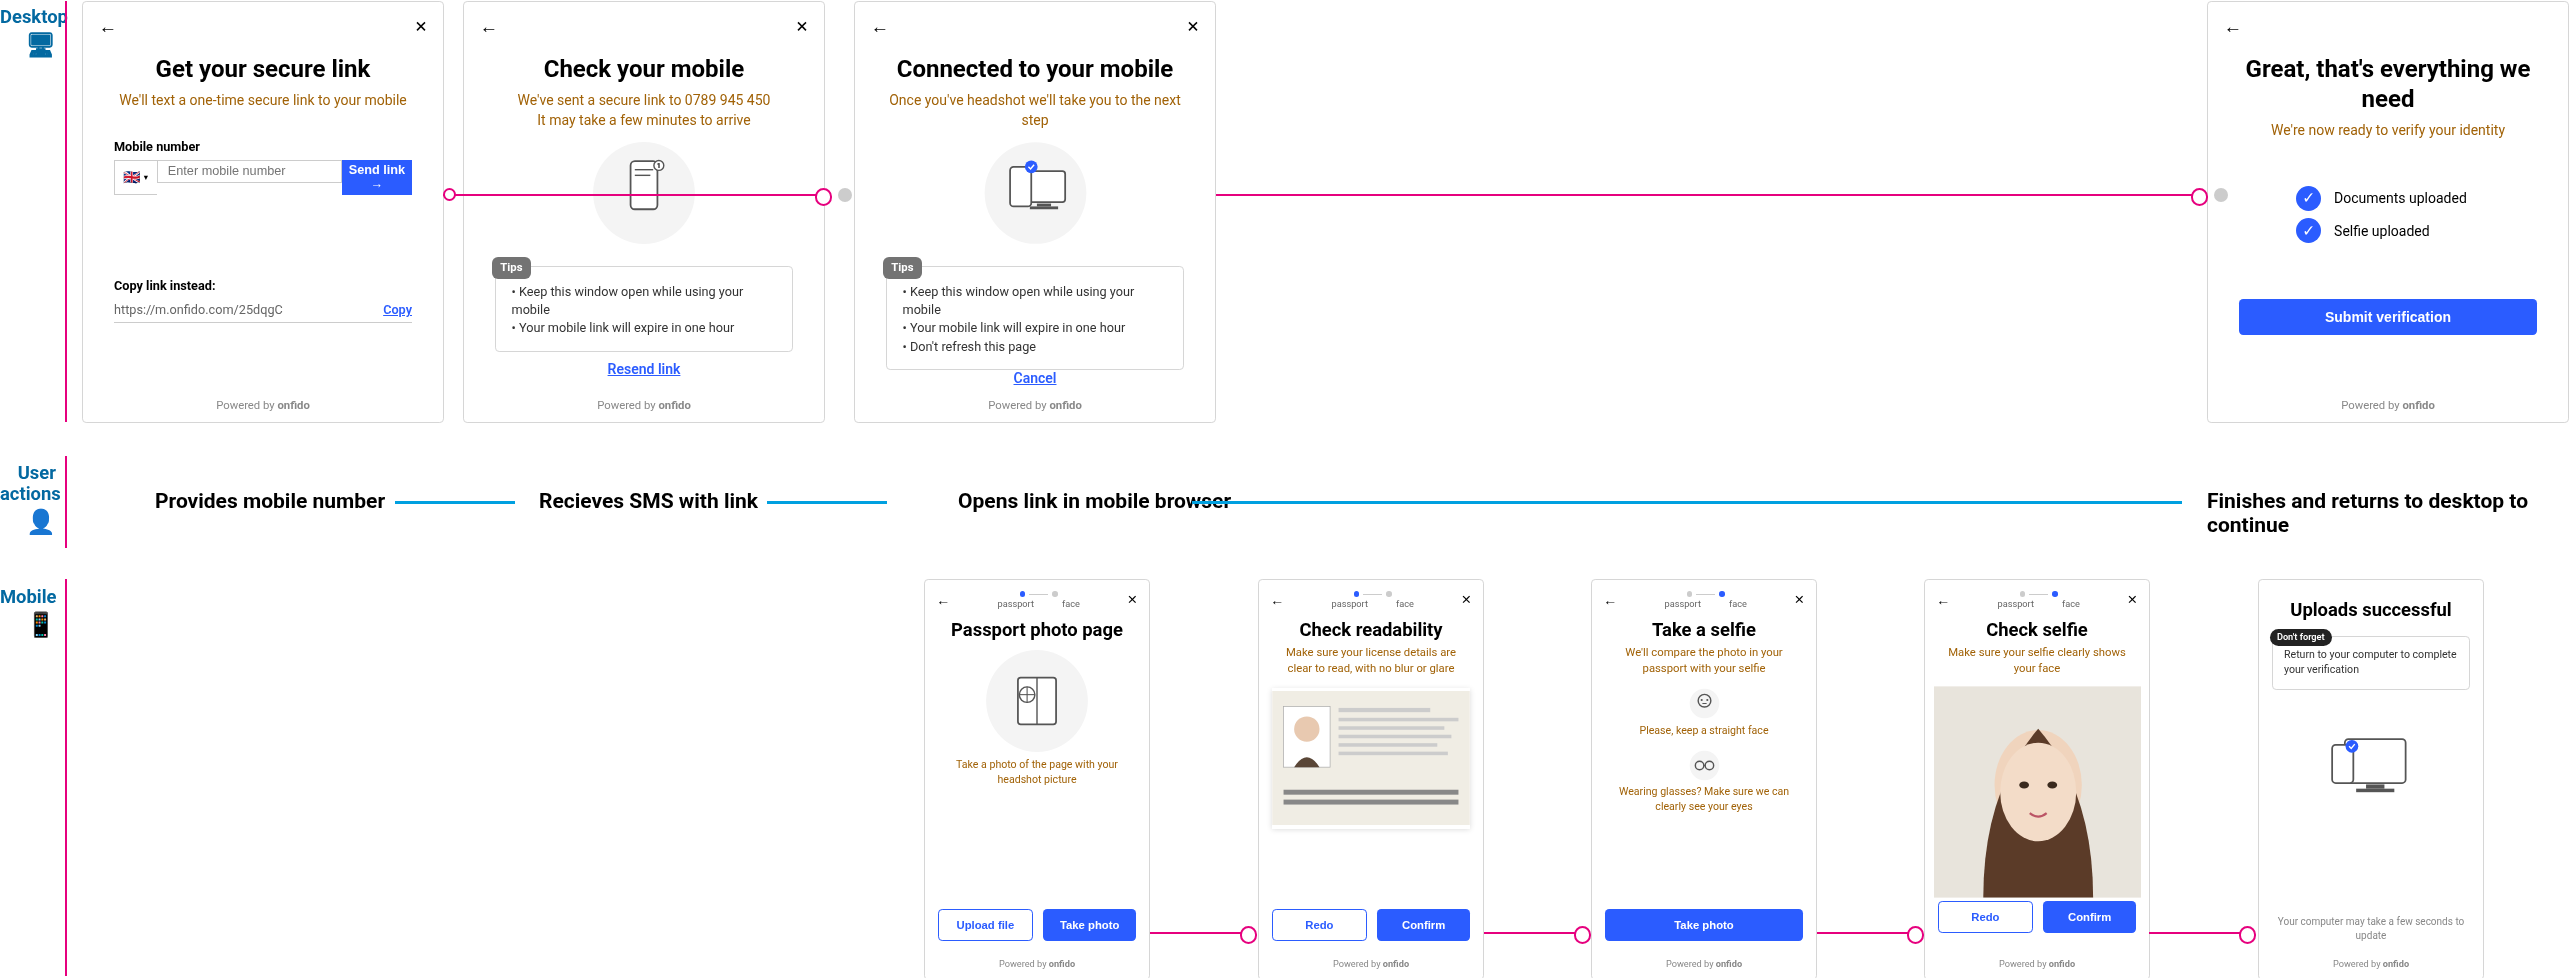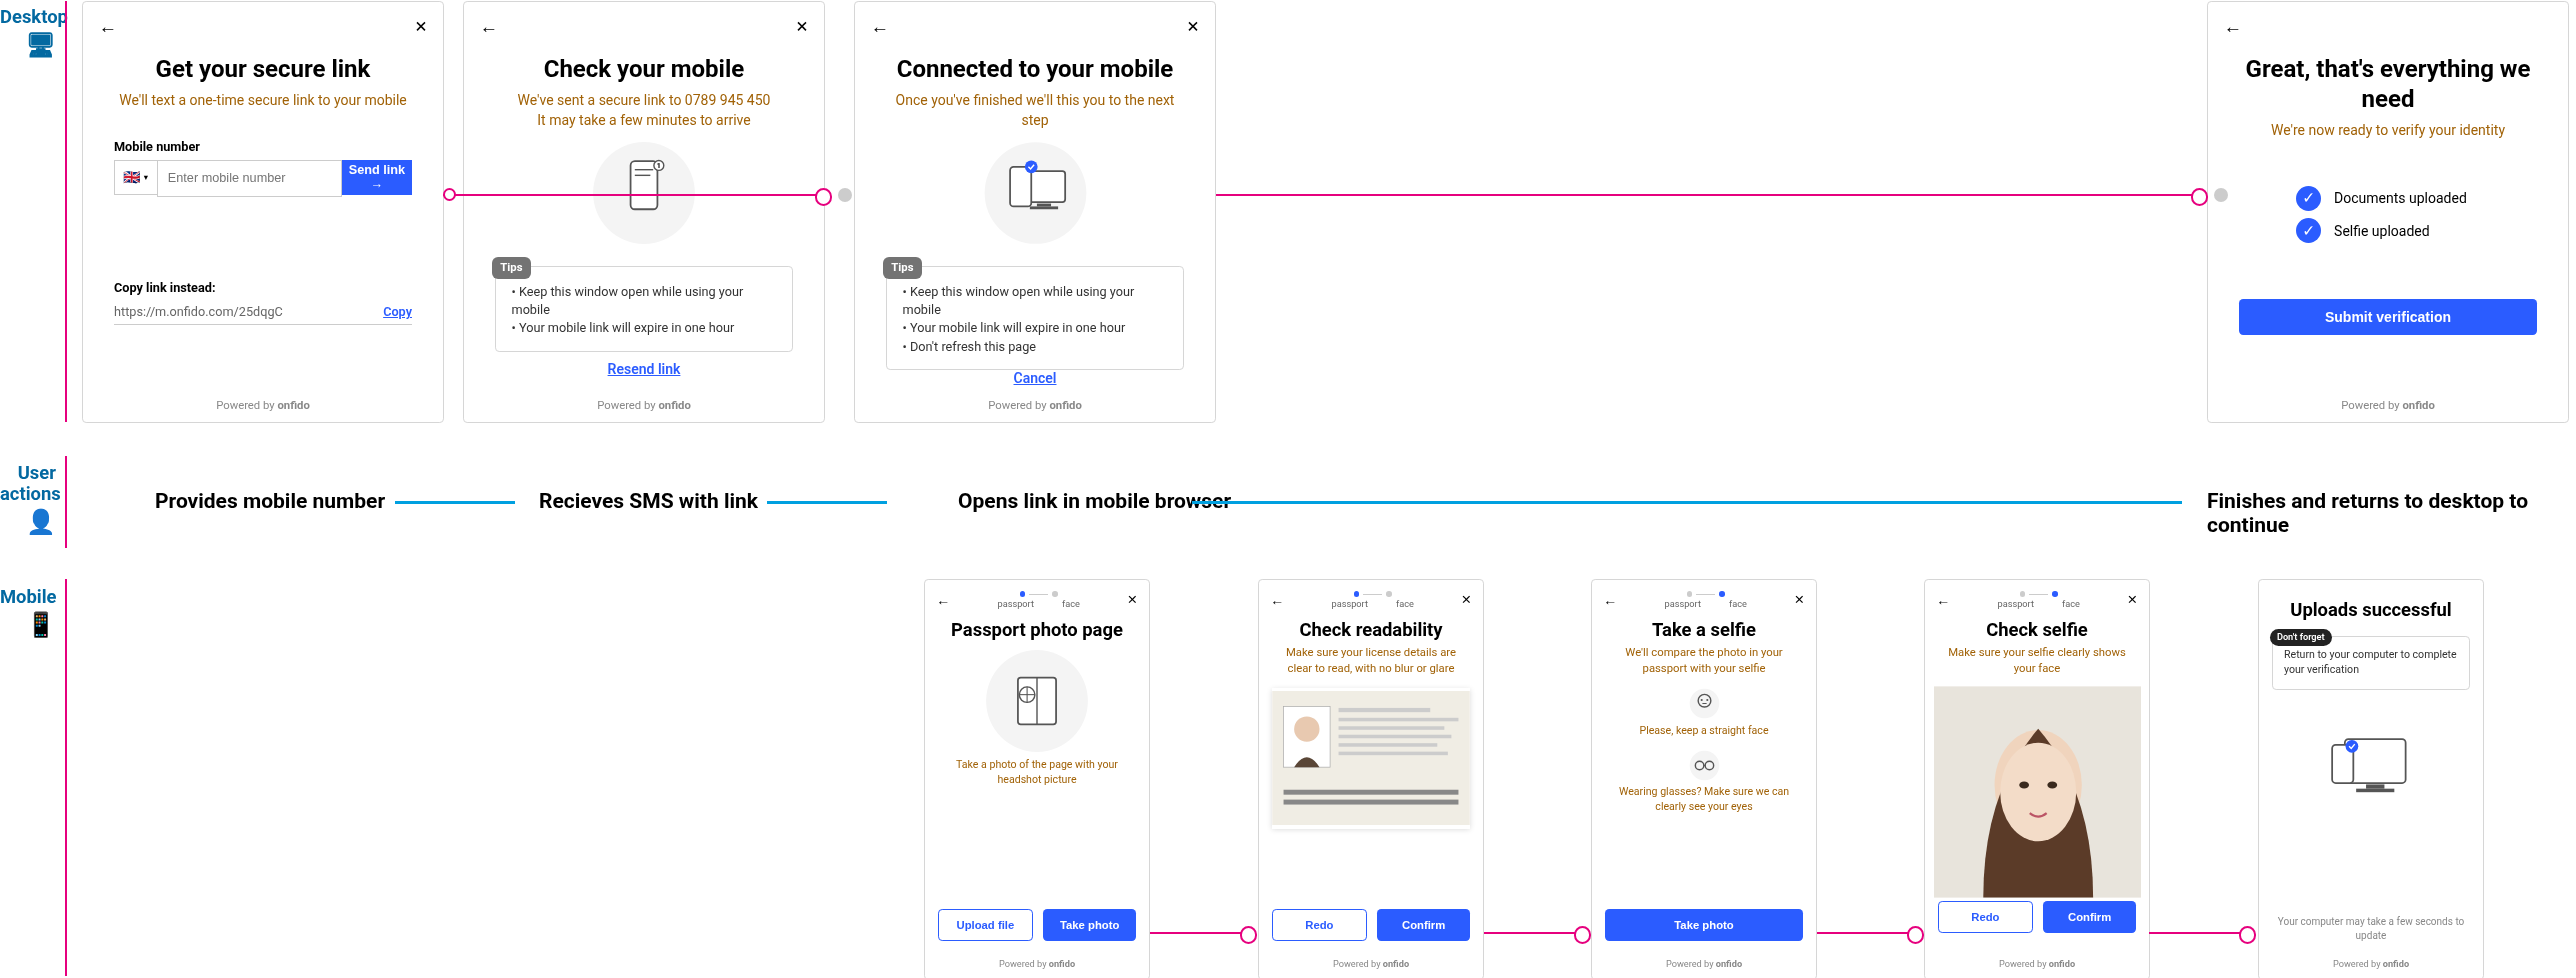--- a/index.html
+++ b/index.html
@@ -20,21 +20,21 @@
 .footer{margin-top:auto;text-align:center;padding:8.5px 0 10px;font-size:11.3px;color:#888;}
 .primary-btn{background:#2b5cff;color:#fff;border:none;border-radius:4.2px;font-size:14px;font-weight:600;padding:10px 0;cursor:pointer;}
 .secondary-btn{background:#fff;color:#2b5cff;border:1.4px solid #2b5cff;border-radius:4.2px;font-size:14px;font-weight:600;padding:8.5px 0;cursor:pointer;}
 .tips-box{border:0.7px solid #d6d6d6;border-radius:4.2px;margin:20px 31px 0;padding:15.5px 15.5px 12.7px;position:relative;font-size:12.7px;color:#333;line-height:1.45;}
 .tips-tag{position:absolute;top:-10px;left:-4.2px;background:#737373;color:#fff;font-size:11.3px;font-weight:700;padding:2.8px 8.5px;border-radius:6px;}
 .link-action{text-align:center;font-size:14px;color:#2b5cff;font-weight:600;text-decoration:underline;cursor:pointer;margin-top:auto;padding-bottom:4.2px;}
 .input-wrap{margin:18.4px 31px 0;}
 .input-label{font-size:12.7px;font-weight:700;margin-bottom:5.6px;}
 .phone-row{display:flex;}
 .flag-sel{width:48px;height:35px;border:0.7px solid #ccc;border-right:none;display:flex;align-items:center;justify-content:center;font-size:14px;cursor:pointer;}
-.phone-inp{flex:1;height:37px;border:0.7px solid #ccc;padding:0 10px;font-size:12.7px;outline:none;}
+.phone-inp{flex:1;height:23px;border:0.7px solid #ccc;padding:0 10px;font-size:12.7px;outline:none;}
 .send-btn{height:35px;width:79px;background:#2b5cff;color:#fff;border:none;font-size:12.7px;font-weight:600;cursor:pointer;}
 .copy-row{display:flex;align-items:flex-end;border-bottom:0.7px solid #ccc;padding:4.2px 0;font-size:12.7px;color:#666;}
 .copy-row .url{flex:1;}
 .copy-row .copy{color:#2b5cff;font-weight:600;cursor:pointer;text-decoration:underline;}
 .check-row{display:flex;align-items:center;gap:12.7px;margin:7px 0;font-size:14px;}
 .check-ic{width:25.4px;height:25.4px;border-radius:50%;background:#2b5cff;color:#fff;display:flex;align-items:center;justify-content:center;font-size:15.5px;}
 .btn-row{display:flex;gap:10px;padding:0 12.7px 8.5px;}
 .btn-row>*{flex:1;}
 .illus{display:flex;justify-content:center;align-items:center;}
 .stepper{display:flex;align-items:center;justify-content:center;gap:4.2px;margin:1.4px 0 0;}
@@ -110,21 +110,21 @@
 <div class="link-action">Resend link</div>
 <div class="footer"><span>Powered by</span> <b>onfido</b></div>
 </div>
 
 <div class="screen screen-desktop" style="left:854px;top:1.4px;">
 <div class="topbar">
       <span class="nav-btn">←</span>
       <span class="close-btn">✕</span>
     </div>
 <h2>Connected to your mobile</h2>
-<div class="sub">Once you've finished we'll this you to the next step</div>
+<div class="sub">Once you've headshot we'll take you to the next step</div>
 <div class="illus" style="height:106px;">
 <svg width="113" height="106" viewBox="0 0 160 150">
         <circle cx="80" cy="75" r="72" fill="#f4f4f4"></circle>
         <rect x="62" y="44" width="60" height="44" rx="4" fill="#fff" stroke="#555" stroke-width="2.5"></rect>
         <rect x="82" y="90" width="20" height="4" fill="#555"></rect>
         <rect x="72" y="94" width="40" height="4" fill="#555"></rect>
         <rect x="44" y="38" width="30" height="56" rx="5" fill="#fff" stroke="#555" stroke-width="2.5"></rect>
         <circle cx="74" cy="38" r="9" fill="#2b5cff"></circle>
         <path d="M70 38 l3 3 l5 -6" stroke="#fff" stroke-width="2" fill="none"></path>
       </svg>

